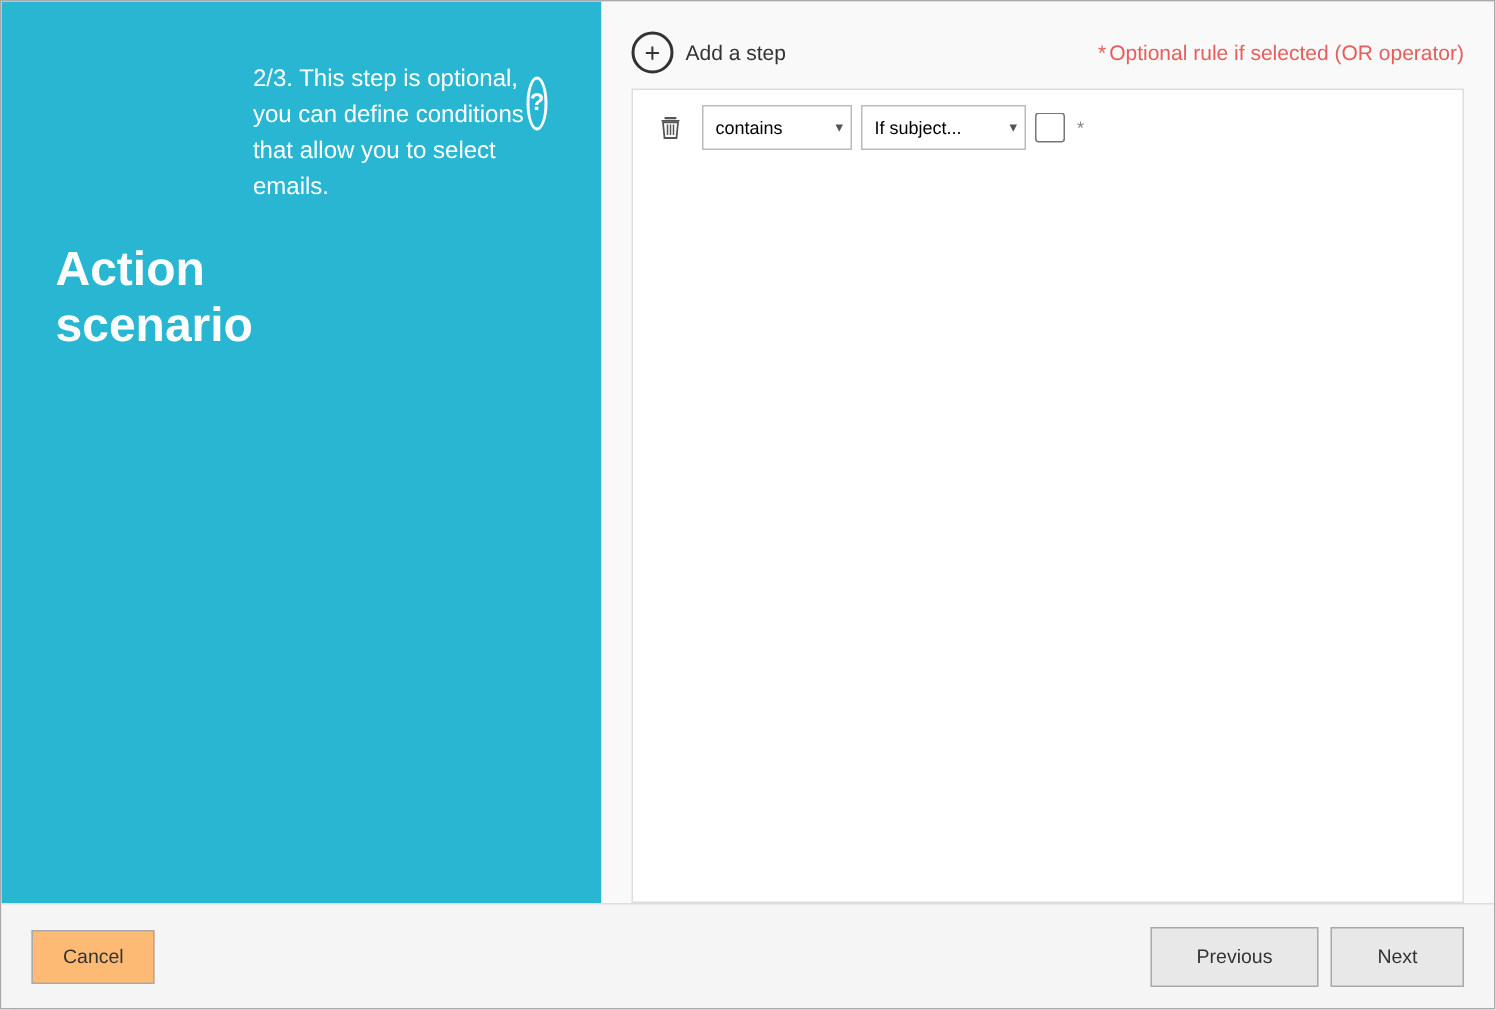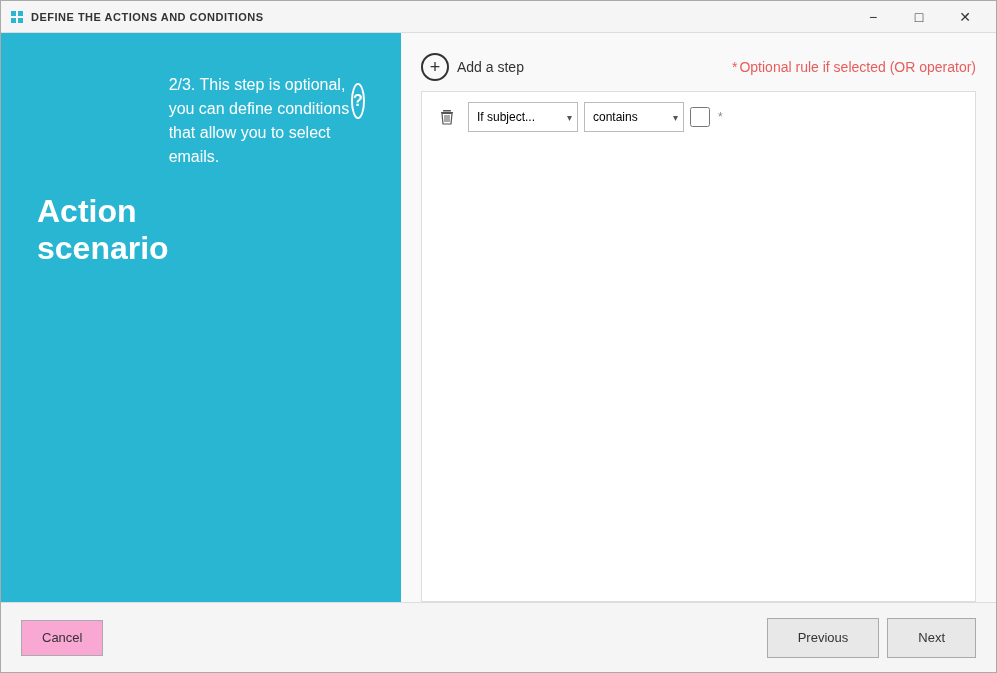--- a/index.html
+++ b/index.html
@@ -270,21 +270,21 @@
       display: flex;
       align-items: center;
       padding: 0 20px;
       flex-shrink: 0;
     }
 
     .cancel-btn {
       height: 36px;
       padding: 0 20px;
       border: 1px solid #aaa;
-      background: #f9a8d4;
+      background: #fdba74;
       cursor: pointer;
       font-size: 13px;
       color: #333;
     }
 
     .nav-buttons {
       margin-left: auto;
       display: flex;
       gap: 8px;
     }
@@ -319,36 +319,20 @@
       flex: 1;
       display: flex;
       flex-direction: column;
     }
   </style>
 </head>
 <body>
 
 <div class="window">
 
-  <div class="title-bar">
-    <div class="title-bar-icon">
-      <svg width="14" height="14" viewBox="0 0 14 14">
-        <rect x="1" y="1" width="5" height="5" fill="#29b6d2"></rect>
-        <rect x="8" y="1" width="5" height="5" fill="#29b6d2"></rect>
-        <rect x="1" y="8" width="5" height="5" fill="#29b6d2"></rect>
-        <rect x="8" y="8" width="5" height="5" fill="#29b6d2"></rect>
-      </svg>
-    </div>
-    <span class="title-bar-text">DEFINE THE ACTIONS AND CONDITIONS</span>
-    <div class="title-bar-controls">
-      <button class="title-bar-btn">−</button>
-      <button class="title-bar-btn">□</button>
-      <button class="title-bar-btn close">✕</button>
-    </div>
-  </div>
 
   <div class="main-content">
 
     <div class="left-panel">
       <h1 class="left-panel-title">Action scenario</h1>
       <p class="left-panel-desc">2/3. This step is optional, you can define conditions that allow you to select emails.</p>
       <div class="help-icon">?</div>
     </div>
 
     <div class="right-panel">
@@ -373,34 +357,34 @@
                 <rect x="5" y="2" width="8" height="1.5" rx="0.5" fill="#555"></rect>
                 <rect x="3" y="4" width="12" height="1" fill="#555"></rect>
                 <path d="M4 5.5 L5 16 L13 16 L14 5.5 Z" fill="none" stroke="#555" stroke-width="1.2"></path>
                 <line x1="7" y1="7" x2="7" y2="14" stroke="#555" stroke-width="1"></line>
                 <line x1="9" y1="7" x2="9" y2="14" stroke="#555" stroke-width="1"></line>
                 <line x1="11" y1="7" x2="11" y2="14" stroke="#555" stroke-width="1"></line>
               </svg>
             </button>
 
             <div class="select-wrapper">
+              <select class="contains-select">
+                <option>contains</option>
+                <option>does not contain</option>
+                <option>starts with</option>
+                <option>ends with</option>
+              </select>
+            </div>
+
+            <div class="select-wrapper">
               <select class="subject-select">
                 <option>If subject...</option>
                 <option>If from...</option>
                 <option>If to...</option>
                 <option>If body...</option>
-              </select>
-            </div>
-
-            <div class="select-wrapper">
-              <select class="contains-select">
-                <option>contains</option>
-                <option>does not contain</option>
-                <option>starts with</option>
-                <option>ends with</option>
               </select>
             </div>
 
 
             <input type="checkbox" class="optional-checkbox" style="">
             <span class="asterisk-label">*</span>
           </div>
         </div>
       </div>
     </div>

